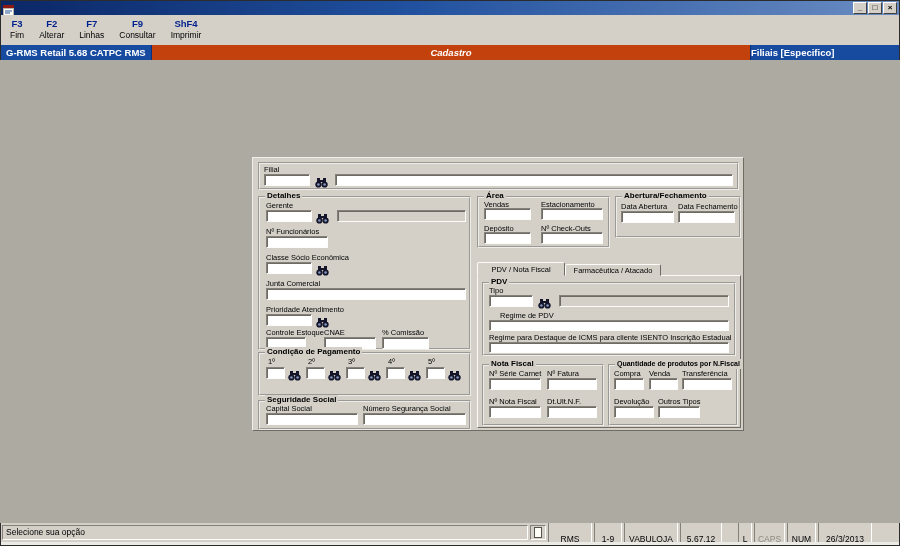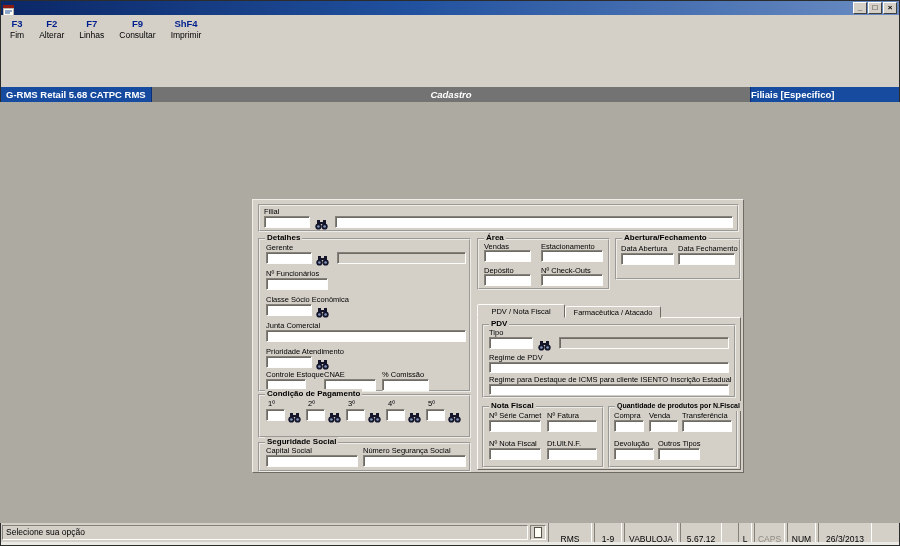--- a/index.html
+++ b/index.html
@@ -11,21 +11,21 @@
   .titlebar .title { color:#fff; font-size:10px; font-weight:bold; flex:1; line-height:15px; white-space:nowrap;margin-top:33px; }
   .app-icon { width:11px; height:11px; display:inline-block; flex:0 0 11px; }
   .winbtns { display:flex; gap:1px; }
   .wbtn { width:14px; height:12px; background:#d4d0c8; border:1px solid; border-color:#fff #404040 #404040 #fff; font-size:8px; line-height:8px; font-weight:bold; font-family:"Liberation Sans",sans-serif; padding:0; cursor:pointer; }
 
   .toolbar { height:30px; flex:0 0 30px; background:#d4d0c8; display:flex; align-items:flex-start; padding:2px 0 0 6px; gap:7px; }
   .tool { background:none; border:1px solid transparent; display:flex; flex-direction:column; align-items:center; padding:0 3px; cursor:pointer; font-family:"Liberation Sans",sans-serif; }
   .tool .tkey { font-size:9.5px; font-weight:bold; color:#001f8e; line-height:12px; }
   .tool .tlbl { font-size:8.5px; color:#000; line-height:11px; }
 
-  .headerbar { height:15px; flex:0 0 15px; background:#737373; display:flex; color:#fff; font-weight:bold; font-size:9.5px; line-height:15px;margin-top:42px; }
+  .headerbar { height:15px; flex:0 0 15px; background:#c2410c; display:flex; color:#fff; font-weight:bold; font-size:9.5px; line-height:15px; }
   .hleft { width:152px; padding-left:6px; border-right:1px solid #0a2f78; background:#174ba0; white-space:nowrap; overflow:hidden; }
   .hcenter { flex:1; text-align:center;font-style:italic; }
   .hright { width:150px; text-align:left; border-left:1px solid #0a2f78; background:#174ba0; }
 
   .workspace { flex:1; position:relative; background:#adaaa2; }
   .panel { position:absolute; left:204px; top:97px; width:492px; height:274px; background:#d4d0c8; border:1px solid; border-color:#f0eee9 #6e6a64 #6e6a64 #f0eee9;margin-left:48px; }
 
   .gb { position:absolute; border:2px groove #eeece7; }
   .gt { position:absolute; top:-7px; left:5px; background:#d4d0c8; padding:0 2px; font-size:8px; font-weight:bold; white-space:nowrap; line-height:10px; }
   .lb { position:absolute; font-size:7.5px; white-space:nowrap; color:#000; line-height:9px; }
@@ -237,21 +237,21 @@
           <span class="lb" style="left:5px;top:2px">Tipo</span>
           <input class="tb" style="left: 5px; top: 11px; width: 44px;" value="">
           <span class="bn" style="left:54px;top:11px"><svg width="13" height="10" viewBox="0 0 13 10">
                 <path d="M2 0h3v4H2zM8 0h3v4H8zM5 2h3v2H5z" fill="#14142a"></path>
                 <circle cx="3.4" cy="6.5" r="3.1" fill="#14142a"></circle>
                 <circle cx="9.6" cy="6.5" r="3.1" fill="#14142a"></circle>
                 <circle cx="3.4" cy="6.5" r="1.3" fill="#8397bb"></circle>
                 <circle cx="9.6" cy="6.5" r="1.3" fill="#8397bb"></circle>
               </svg></span>
           <input class="tb dis" style="left: 75px; top: 11px; width: 170px;" disabled="" value="">
-          <span class="lb" style="left:5px;top:27px">Regime de PDV</span>
+          <span class="lb" style="left:16px;top:27px">Regime de PDV</span>
           <input class="tb" style="left: 5px; top: 36px; width: 240px; height: 11px;" value="">
           <span class="lb" style="left:5px;top:49px">Regime para Destaque de ICMS para cliente ISENTO Inscrição Estadual</span>
           <input class="tb" style="left: 5px; top: 58px; width: 240px; height: 11px;" value="">
         </div>
 
         <div class="gb" style="left:4px;top:88px;width:122px;height:62px">
           <span class="gt">Nota Fiscal</span>
           <span class="lb" style="left:5px;top:3px">Nº Série Carnet</span>
           <input class="tb" style="left: 5px; top: 12px; width: 52px;" value="">
           <span class="lb" style="left:63px;top:3px">Nº Fatura</span>

